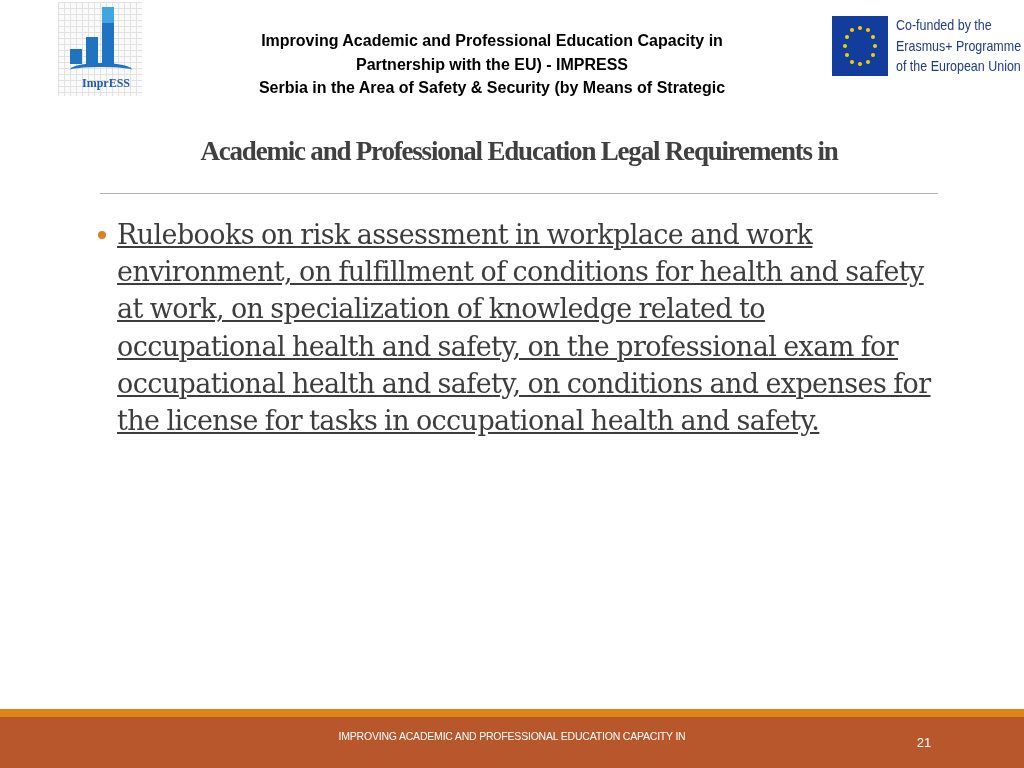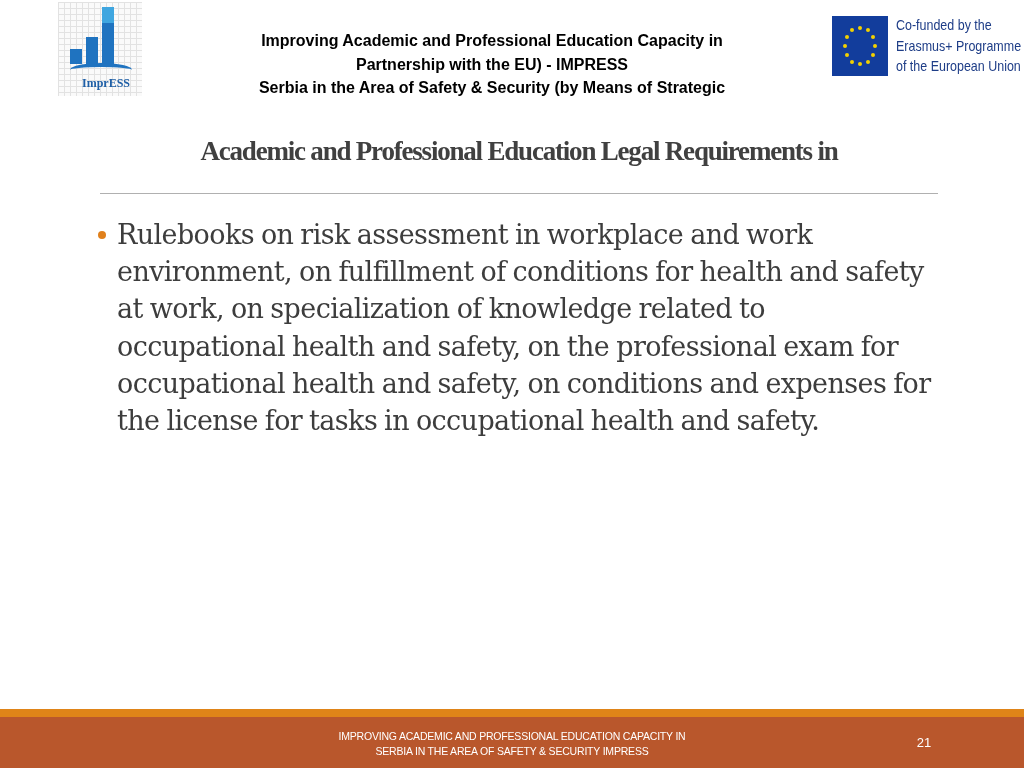--- a/index.html
+++ b/index.html
@@ -12,21 +12,21 @@
   .arc { position:absolute; left:12px; top:61px; width:62px; height:14px; border-top:4px solid #1f73c0; border-radius:50% 50% 0 0; box-sizing:border-box; }
   .logo-text { position:absolute; left:0; width:84px; top:74px; text-align:left; font-family:"Liberation Serif", serif; font-weight:bold; font-size:12px; color:#1f5fa6;padding-left:24px; }
   .header-text { position:absolute; left:190px; top:29px; width:604px; text-align:center; font-weight:bold; font-size:16px; line-height:23.5px; color:#000; }
   .eu-logo { position:absolute; left:832px; top:16px; width:188px; height:62px; }
   .eu-flag { position:absolute; left:0; top:0; width:56px; height:60px; background:#123d9c; }
   .eu-star { position:absolute; width:4px; height:4px; background:#f2d100; border-radius:50%; }
   .eu-text { position:absolute; left:64px; top:-1px; font-size:14.5px; line-height:20.5px; color:#1e3d87; transform:scaleX(0.86); transform-origin:left top; white-space:nowrap; }
   .slide-title { position:absolute; left:100px; top:122px; width:838px; text-align:center; font-family:"Liberation Serif", serif; font-weight:bold; font-size:27px; line-height:30px; color:#404040; letter-spacing:-1.2px;margin-top:14px; }
   .divider { position:absolute; left:100px; top:193px; width:838px; height:1px; background:#b0b0b0; }
   .bullet-list { position:absolute; left:98px; top:216px; width:840px; margin:0; padding:0; list-style:none; }
-  .bullet-item { position:relative; padding-left:19px; font-family:"DejaVu Serif", serif; font-size:27px; line-height:37.2px; color:#3d3d3d; letter-spacing:-0.6px; word-spacing:-1px; }
+  .bullet-item { position:relative; padding-left:19px; font-family:"DejaVu Serif", serif; font-size:27px; line-height:37.2px; color:#3d3d3d; letter-spacing:-0.6px; word-spacing:-1px;text-decoration:underline; }
   .bullet-dot { position:absolute; left:0; top:15px; width:8px; height:8px; border-radius:50%; background:#e0801c; }
   .footer-strip { position:absolute; left:0; top:709px; width:1024px; height:8px; background:#df8418; }
   .footer { position:absolute; left:0; top:717px; width:1024px; height:51px; background:#b9572c; }
   .footer-text { position:absolute; left:300px; top:12px; width:424px; text-align:center; font-size:10.5px; line-height:15px; color:#ffffff; letter-spacing:-0.2px; }
   .page-number { position:absolute; left:904px; top:18px; width:40px; text-align:center; font-size:13px; color:#ffffff; }
 </style>
 </head>
 <body>
 
 <div class="logo-left">
@@ -76,16 +76,15 @@
   <li class="bullet-item">
     <span class="bullet-dot"></span>
     <span>Rulebooks on risk assessment in workplace and work environment, on fulfillment of conditions for health and safety at work, on specialization of  knowledge related to occupational health and safety, on the professional exam for occupational health and safety, on conditions and expenses for the license for tasks in occupational health and safety.</span>
   </li>
 </ul>
 
 <div class="footer-strip"></div>
 <div class="footer">
   <div class="footer-text">
     <div>IMPROVING ACADEMIC AND PROFESSIONAL EDUCATION CAPACITY IN</div>
-    <div>SERBIA IN THE AREA OF SAFETY &amp; SECURITY IMPRESS</div>
   </div>
   <div class="page-number">21</div>
 </div>
 
 </body></html>

